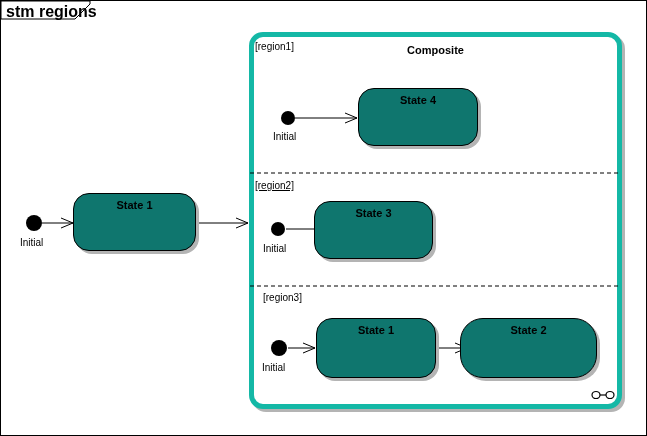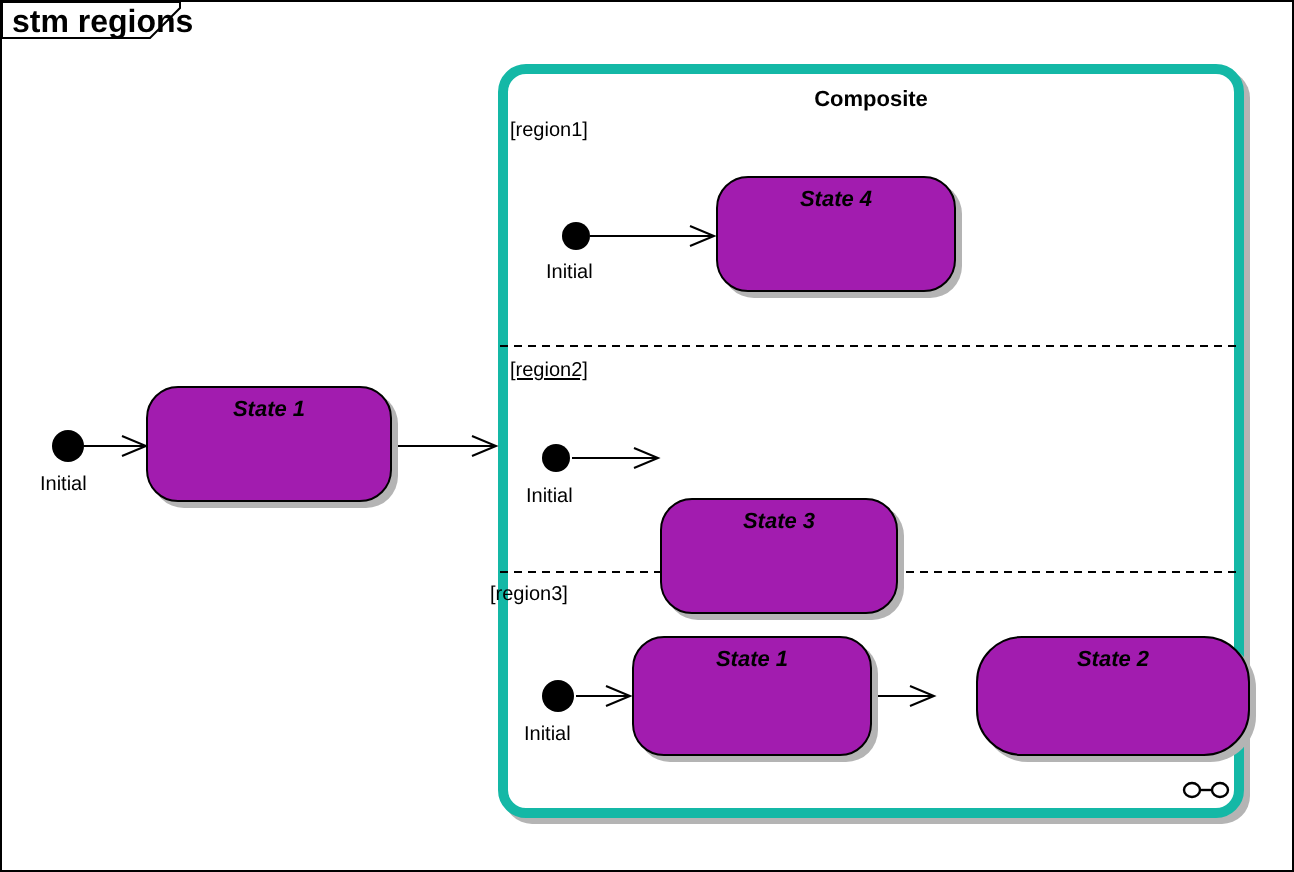--- a/index.html
+++ b/index.html
@@ -30,29 +30,28 @@
     box-shadow: 3px 3px 0 #b4b4b4;
   }
   .composite-title {
     font-weight: bold;
     font-size: 11px;
     text-align: center;
     padding-top: 7px;
   }
   .state {
     position: absolute;
-    background: #a21caf;
+    background: #0f766e;
     border: 1px solid #000000;
     border-radius: 16px;
     box-shadow: 3px 3px 0 #b4b4b4;
     font-weight: bold;
     font-size: 11px;
     text-align: center;
     padding-top: 5px;
-    font-style: italic;
   }
   .initial-dot {
     position: absolute;
     background: #000000;
     border-radius: 50%;
   }
   .small-label {
     position: absolute;
     font-size: 10px;
     white-space: nowrap;
@@ -125,37 +124,37 @@
 
   <div class="tab-label">stm regions</div>
 
   <div class="initial-dot" style="left:25px; top:214px; width:16px; height:16px;"></div>
   <div class="small-label" style="left:19px; top:236px;">Initial</div>
 
   <div class="state" style="left:72px; top:192px; width:123px; height:58px;">
     <span>State 1</span>
   </div>
 
-  <div class="region-label" style="left:254px; top:59px;">[region1]</div>
+  <div class="region-label" style="left:254px; top:40px;">[region1]</div>
   <div class="initial-dot" style="left:280px; top:110px; width:14px; height:14px;"></div>
   <div class="small-label" style="left:272px; top:130px;">Initial</div>
   <div class="state" style="left:357px; top:87px; width:120px; height:58px;">
     <span>State 4</span>
   </div>
 
   <div class="region-label" style="left:254px; top:179px;text-decoration:underline;">[region2]</div>
   <div class="initial-dot" style="left:270px; top:221px; width:14px; height:14px;"></div>
   <div class="small-label" style="left:262px; top:242px;">Initial</div>
-  <div class="state" style="left:329px; top:200px; width:119px; height:58px;margin-top:48px;">
+  <div class="state" style="left:313px; top:200px; width:119px; height:58px;">
     <span>State 3</span>
   </div>
 
-  <div class="region-label" style="left:244px; top:291px;">[region3]</div>
+  <div class="region-label" style="left:262px; top:291px;">[region3]</div>
   <div class="initial-dot" style="left:270px; top:339px; width:16px; height:16px;"></div>
   <div class="small-label" style="left:261px; top:361px;">Initial</div>
   <div class="state" style="left:315px; top:317px; width:120px; height:60px;">
     <span>State 1</span>
   </div>
-  <div class="state" style="left:487px; top:317px; width:137px; height:60px;border-radius:23px;">
+  <div class="state" style="left:459px; top:317px; width:137px; height:60px;border-radius:23px;">
     <span>State 2</span>
   </div>
 
 </div>
 
 </body></html>

